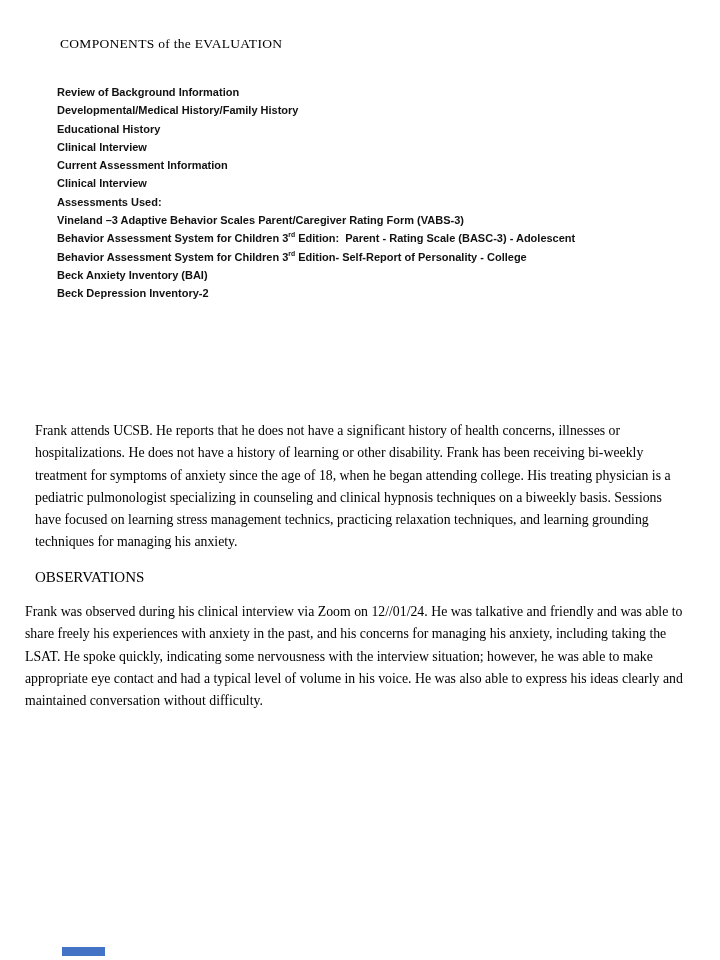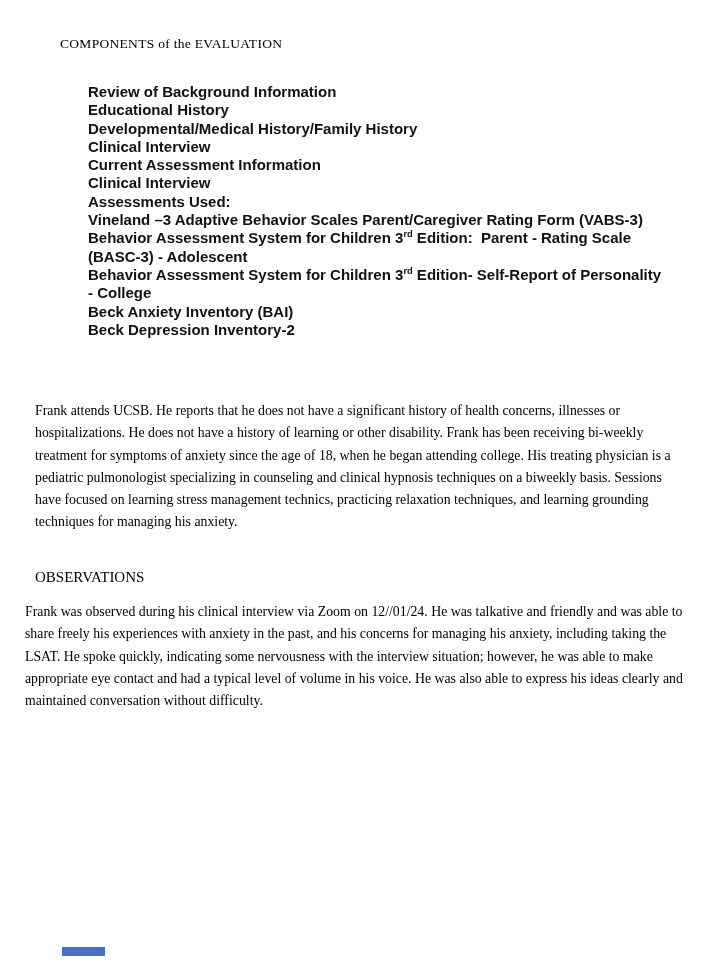--- a/index.html
+++ b/index.html
@@ -30,24 +30,23 @@
     font-size: 13.5px;
     letter-spacing: 0.3px;
   }
   .components-list {
     position: absolute;
     left: 57px;
     top: 83px;
     width: 582px;
     font-family: "Liberation Sans", sans-serif;
     font-weight: bold;
-    font-size: 15px;
+    font-size: 11px;
     line-height: 18.3px;
     color: #111111;
-    margin-left: 31px;
   }
   .list-item {
     white-space: pre-wrap;
   }
   .list-item sup {
     font-size: 0.62em;
     vertical-align: super;
     line-height: 0;
   }
   .health-heading {
@@ -56,21 +55,21 @@
   }
   .body-paragraph {
     position: absolute;
     font-family: "Liberation Serif", serif;
     font-size: 13.8px;
     line-height: 22.3px;
     color: #000000;
   }
   .health-paragraph {
     left: 35px;
-    top: 400px;
+    top: 420px;
     width: 652px;
   }
   .observations-heading {
     left: 35px;
     top: 569px;
   }
   .observations-paragraph {
     left: 25px;
     top: 601px;
     width: 672px;
@@ -86,22 +85,22 @@
 </style>
 </head>
 <body>
 
 <div class="page">
 
   <div class="serif-heading components-heading">COMPONENTS of the EVALUATION</div>
 
   <div class="components-list">
       <div class="list-item"><span>Review of Background Information</span></div>
+      <div class="list-item"><span>Developmental/Medical History/Family History</span></div>
       <div class="list-item"><span>Educational History</span></div>
-      <div class="list-item"><span>Developmental/Medical History/Family History</span></div>
       <div class="list-item"><span>Clinical Interview</span></div>
       <div class="list-item"><span>Current Assessment Information</span></div>
       <div class="list-item"><span>Clinical Interview</span></div>
       <div class="list-item"><span>Assessments Used:</span></div>
       <div class="list-item"><span>Vineland –3 Adaptive Behavior Scales Parent/Caregiver Rating Form (VABS-3)</span></div>
       <div class="list-item"><span>Behavior Assessment System for Children 3</span><sup>rd</sup><span> Edition:  Parent - Rating Scale (BASC-3) - Adolescent</span></div>
       <div class="list-item"><span>Behavior Assessment System for Children 3</span><sup>rd</sup><span> Edition- Self-Report of Personality - College</span></div>
       <div class="list-item"><span>Beck Anxiety Inventory (BAI)</span></div>
       <div class="list-item"><span>Beck Depression Inventory-2</span></div>
     </div>

